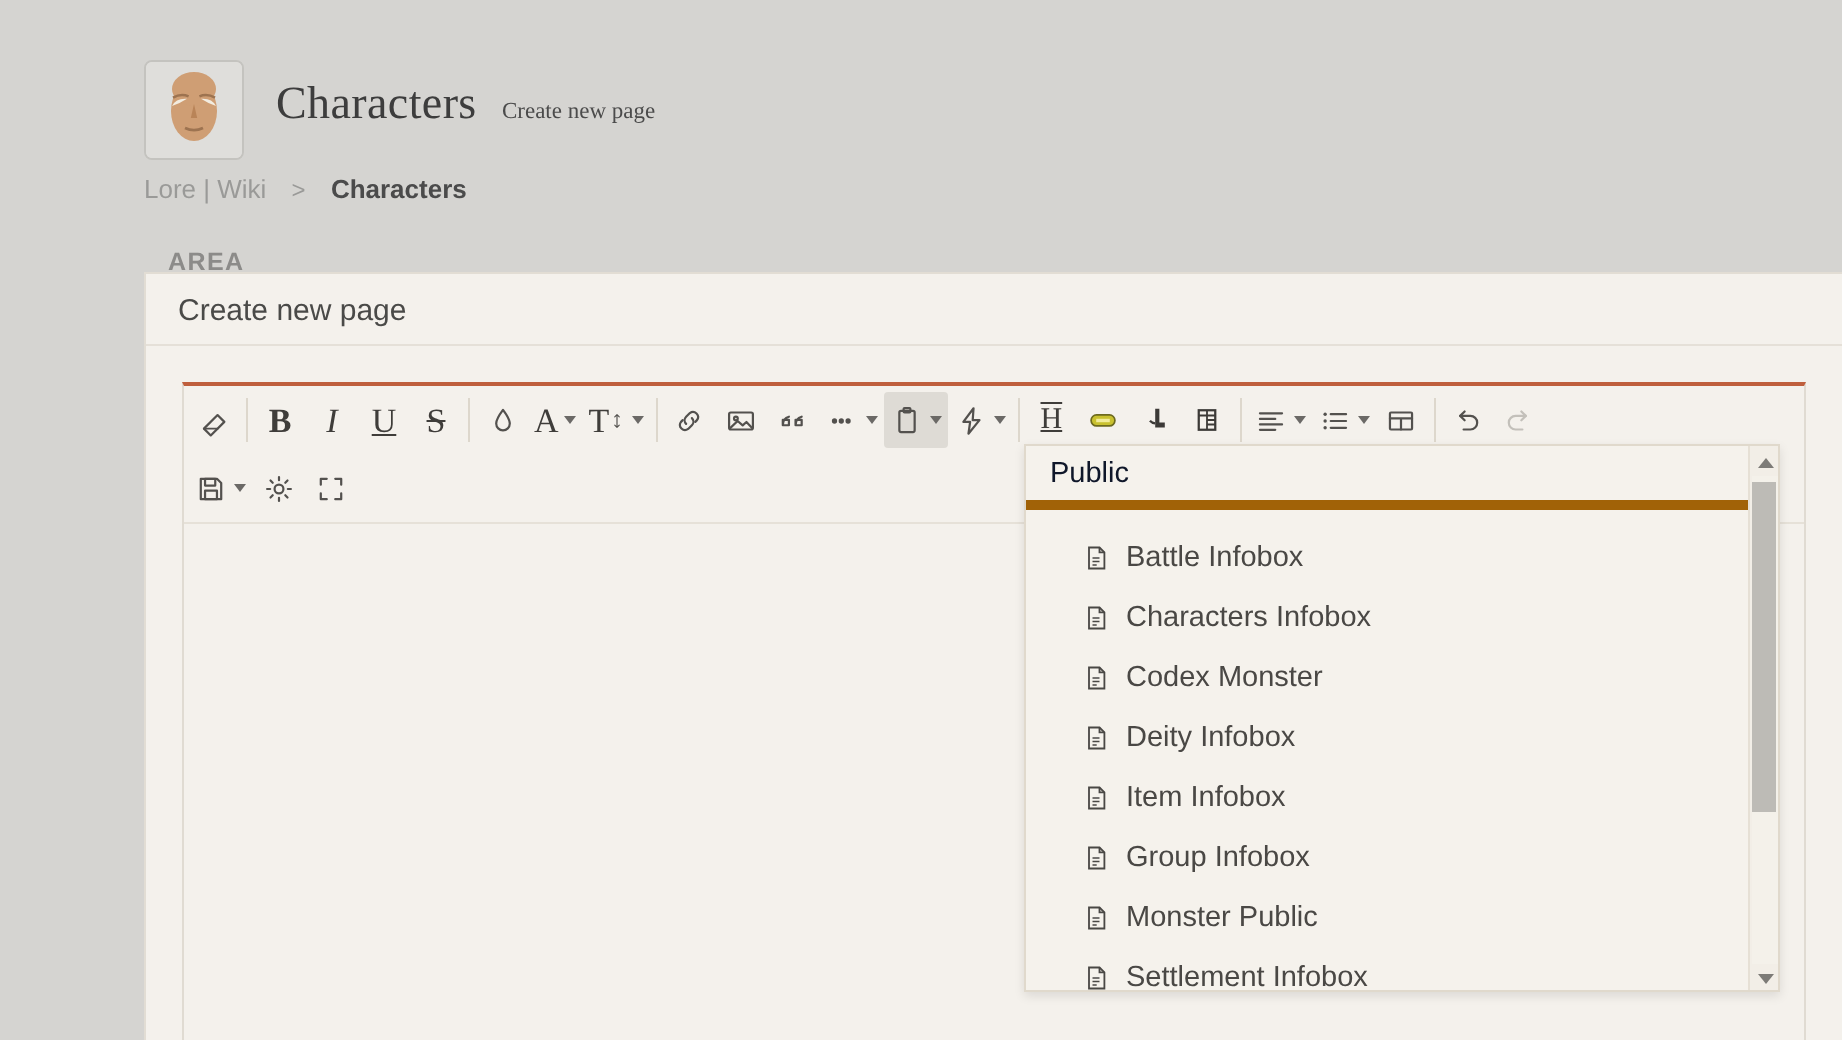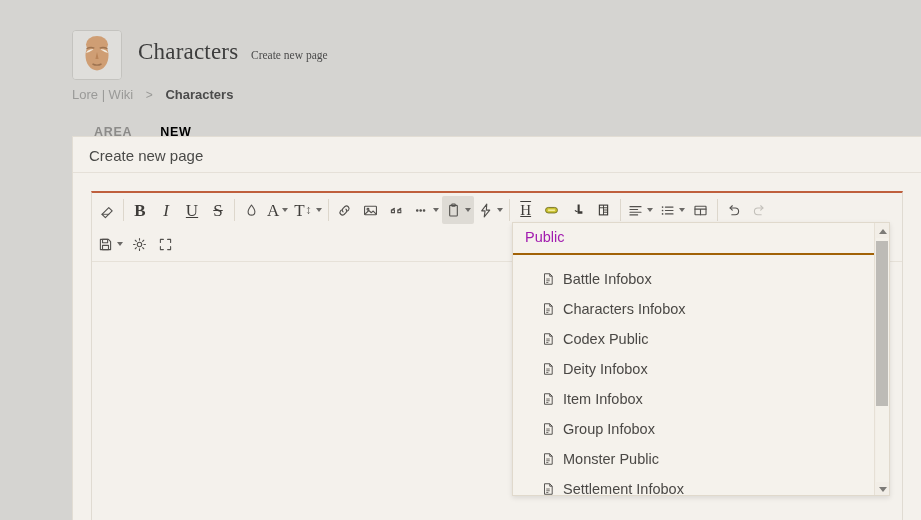--- a/index.html
+++ b/index.html
@@ -47,23 +47,23 @@
     font-size: 13px;
     color: #9a9a98;
     white-space: nowrap;
   }
   #breadcrumb .crumb-link { color: #9a9a98; }
   #breadcrumb .crumb-sep { margin: 0 9px; color: #9a9a98; font-size: 12px; }
   #breadcrumb .crumb-current { color: #4b4b4b; font-weight: bold; }
 
   
   #tabs {
-    position: absolute; left: 80px; top: 96px;
+    position: absolute; left: 70px; top: 96px;
     height: 32px;
-    display: flex; align-items: center;
+    display: flex; align-items: flex-end; flex-direction: column;
   }
   .tab {
     font-size: 12.5px;
     font-weight: bold;
     letter-spacing: .7px;
     padding: 5px 14px 8px 14px;
     color: #8c8b89;
     border-bottom: 3px solid transparent;
     cursor: pointer;
   }
@@ -146,22 +146,22 @@
     width: 378px; height: 274px;
     background: #f5f2ec;
     border: 1px solid #e0d9cc;
     box-shadow: 0 2px 5px rgba(0,0,0,.10);
     overflow: hidden;
   }
   #dd-header {
     height: 32px;
     padding: 6px 0 0 12px;
     font-size: 14.5px;
-    color: #a21caf;
-    border-bottom: 2px solid #a16207;
+    color: #0f172a;
+    border-bottom: 5px solid #a16207;
   }
   #dd-list { padding-top: 2px; }
   .dd-item {
     display: flex; align-items: flex-end;
     height: 30px;
     padding-left: 28px;
     font-size: 14.5px;
     color: #4a4845;
     cursor: pointer;
   }
@@ -422,21 +422,21 @@
         <span>Characters Infobox</span>
       </div>
       <div class="dd-item">
         <span class="dd-icon">
           <svg width="14" height="16" viewBox="0 0 20 20" fill="none" stroke="#4a4845" stroke-width="1.3">
             <path d="M5 2.5 h7.5 L16 6 v11.5 H5 z"></path>
             <path d="M12.5 2.5 V6 H16"></path>
             <path d="M7.5 10 h5 M7.5 12.5 h5 M7.5 15 h3" stroke-width="1.1"></path>
           </svg>
         </span>
-        <span>Codex Public</span>
+        <span>Codex Monster</span>
       </div>
       <div class="dd-item">
         <span class="dd-icon">
           <svg width="14" height="16" viewBox="0 0 20 20" fill="none" stroke="#4a4845" stroke-width="1.3">
             <path d="M5 2.5 h7.5 L16 6 v11.5 H5 z"></path>
             <path d="M12.5 2.5 V6 H16"></path>
             <path d="M7.5 10 h5 M7.5 12.5 h5 M7.5 15 h3" stroke-width="1.1"></path>
           </svg>
         </span>
         <span>Deity Infobox</span>

